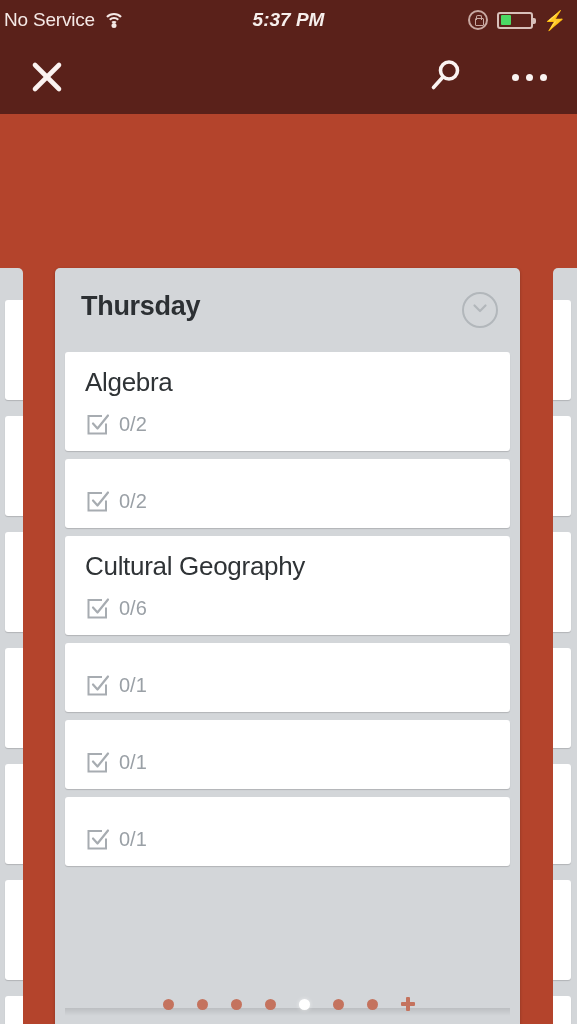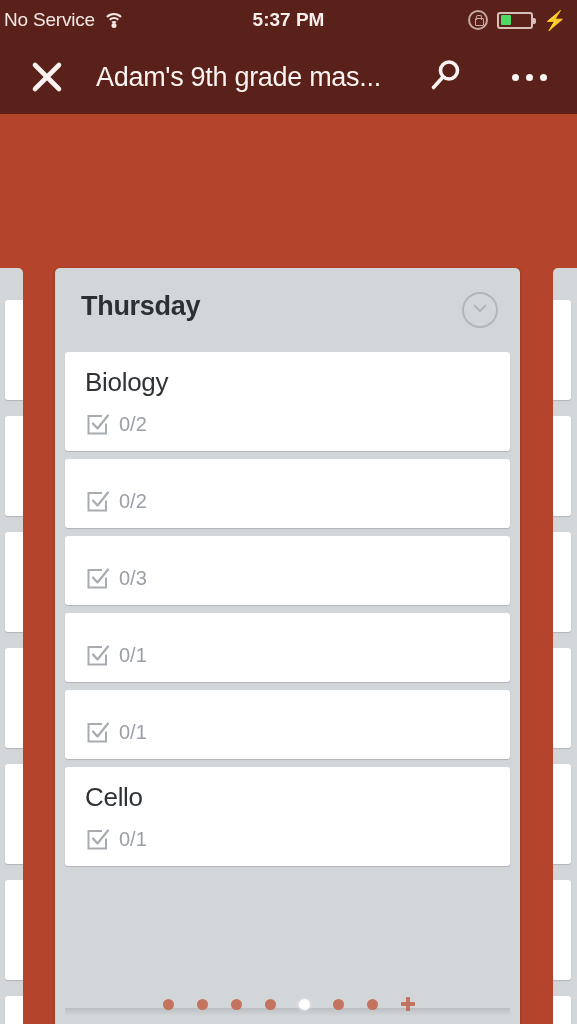--- a/index.html
+++ b/index.html
@@ -15,21 +15,21 @@
   
   #statusbar {
     position:absolute; top:0; left:0; width:577px; height:40px;
     background:#5a211a; color:#f2e4e0;
     display:flex; align-items:center;
   }
   .sb-left { position:absolute; left:4px; display:flex; align-items:center; gap:8px; }
   .sb-center { position:absolute; left:0; width:577px; text-align:center; }
   .sb-right { position:absolute; right:10px; display:flex; align-items:center; gap:9px; }
   .sb-text { font-size:19px; letter-spacing:-0.2px; color:#f5e9e6; }
-  .sb-time { font-size:19px; font-weight:bold; color:#f7efec; letter-spacing:0px; }
+  .sb-time { font-size:19px; font-weight:bold; color:#f7efec; letter-spacing:0px;font-style:italic; }
 
   .wifi { width:22px; height:17px; position:relative; display:inline-block; }
   .wifi i {
     position:absolute; left:50%; border:2.3px solid #f5e9e6;
     border-bottom-color:transparent; border-left-color:transparent; border-right-color:transparent;
     border-radius:50%; transform:translateX(-50%);
   }
   .wifi i.a { width:22px; height:22px; top:1px; }
   .wifi i.b { width:14px; height:14px; top:5px; }
   .wifi i.c { width:7px;  height:7px;  top:9px; }
@@ -172,21 +172,20 @@
 
 <div id="appbar">
   <div class="ab-close">
     <span>
       <svg width="34" height="34" viewBox="0 0 34 34">
         <line x1="5" y1="5" x2="29" y2="29" stroke="#fbf3f1" stroke-width="4.6" stroke-linecap="round"></line>
         <line x1="29" y1="5" x2="5" y2="29" stroke="#fbf3f1" stroke-width="4.6" stroke-linecap="round"></line>
       </svg>
     </span>
   </div>
-  <div class="ab-title">Adam's 9th grade mas...</div>
   <div class="ab-search">
     <span>
       <svg width="36" height="36" viewBox="0 0 36 36">
         <circle cx="21" cy="13.5" r="8.5" fill="none" stroke="#fbf3f1" stroke-width="3.6"></circle>
         <line x1="14.5" y1="20.5" x2="5.5" y2="30.5" stroke="#fbf3f1" stroke-width="3.6" stroke-linecap="round"></line>
       </svg>
     </span>
   </div>
   <div class="ab-more">
     <span></span>
@@ -224,45 +223,46 @@
         <span>
           <svg width="20" height="20" viewBox="0 0 20 20">
             <polyline points="4.5,7.5 10,13 15.5,7.5" fill="none" stroke="#b2b7bb" stroke-width="2.2" stroke-linecap="round" stroke-linejoin="round"></polyline>
           </svg>
         </span>
       </div>
     </div>
 
     <div class="cards" id="cards-container">
         <div class="card">
-          <div class="card-title">Biology</div>
+          <div class="card-title">Algebra</div>
           <div class="card-badges">
             <span class="badge-check"><svg width="25" height="25" viewBox="0 0 25 25">
                 <path d="M21 11.5 V21.5 H3.5 V4 H17" fill="none" stroke="#a7acb1" stroke-width="2"></path>
                 <polyline points="8,11.5 12.5,16.5 23,3.5" fill="none" stroke="#a7acb1" stroke-width="2.2" stroke-linecap="round" stroke-linejoin="round"></polyline>
               </svg></span>
             <span class="badge-text">0/2</span>
           </div>
         </div>
         <div class="card">
           <div class="card-badges">
             <span class="badge-check"><svg width="25" height="25" viewBox="0 0 25 25">
                 <path d="M21 11.5 V21.5 H3.5 V4 H17" fill="none" stroke="#a7acb1" stroke-width="2"></path>
                 <polyline points="8,11.5 12.5,16.5 23,3.5" fill="none" stroke="#a7acb1" stroke-width="2.2" stroke-linecap="round" stroke-linejoin="round"></polyline>
               </svg></span>
             <span class="badge-text">0/2</span>
           </div>
         </div>
         <div class="card">
-          <div class="card-badges">
-            <span class="badge-check"><svg width="25" height="25" viewBox="0 0 25 25">
-                <path d="M21 11.5 V21.5 H3.5 V4 H17" fill="none" stroke="#a7acb1" stroke-width="2"></path>
-                <polyline points="8,11.5 12.5,16.5 23,3.5" fill="none" stroke="#a7acb1" stroke-width="2.2" stroke-linecap="round" stroke-linejoin="round"></polyline>
-              </svg></span>
-            <span class="badge-text">0/3</span>
+          <div class="card-title">Cultural Geography</div>
+          <div class="card-badges">
+            <span class="badge-check"><svg width="25" height="25" viewBox="0 0 25 25">
+                <path d="M21 11.5 V21.5 H3.5 V4 H17" fill="none" stroke="#a7acb1" stroke-width="2"></path>
+                <polyline points="8,11.5 12.5,16.5 23,3.5" fill="none" stroke="#a7acb1" stroke-width="2.2" stroke-linecap="round" stroke-linejoin="round"></polyline>
+              </svg></span>
+            <span class="badge-text">0/6</span>
           </div>
         </div>
         <div class="card">
           <div class="card-badges">
             <span class="badge-check"><svg width="25" height="25" viewBox="0 0 25 25">
                 <path d="M21 11.5 V21.5 H3.5 V4 H17" fill="none" stroke="#a7acb1" stroke-width="2"></path>
                 <polyline points="8,11.5 12.5,16.5 23,3.5" fill="none" stroke="#a7acb1" stroke-width="2.2" stroke-linecap="round" stroke-linejoin="round"></polyline>
               </svg></span>
             <span class="badge-text">0/1</span>
           </div>
@@ -270,21 +270,20 @@
         <div class="card">
           <div class="card-badges">
             <span class="badge-check"><svg width="25" height="25" viewBox="0 0 25 25">
                 <path d="M21 11.5 V21.5 H3.5 V4 H17" fill="none" stroke="#a7acb1" stroke-width="2"></path>
                 <polyline points="8,11.5 12.5,16.5 23,3.5" fill="none" stroke="#a7acb1" stroke-width="2.2" stroke-linecap="round" stroke-linejoin="round"></polyline>
               </svg></span>
             <span class="badge-text">0/1</span>
           </div>
         </div>
         <div class="card">
-          <div class="card-title">Cello</div>
           <div class="card-badges">
             <span class="badge-check"><svg width="25" height="25" viewBox="0 0 25 25">
                 <path d="M21 11.5 V21.5 H3.5 V4 H17" fill="none" stroke="#a7acb1" stroke-width="2"></path>
                 <polyline points="8,11.5 12.5,16.5 23,3.5" fill="none" stroke="#a7acb1" stroke-width="2.2" stroke-linecap="round" stroke-linejoin="round"></polyline>
               </svg></span>
             <span class="badge-text">0/1</span>
           </div>
         </div>
       </div>
 

